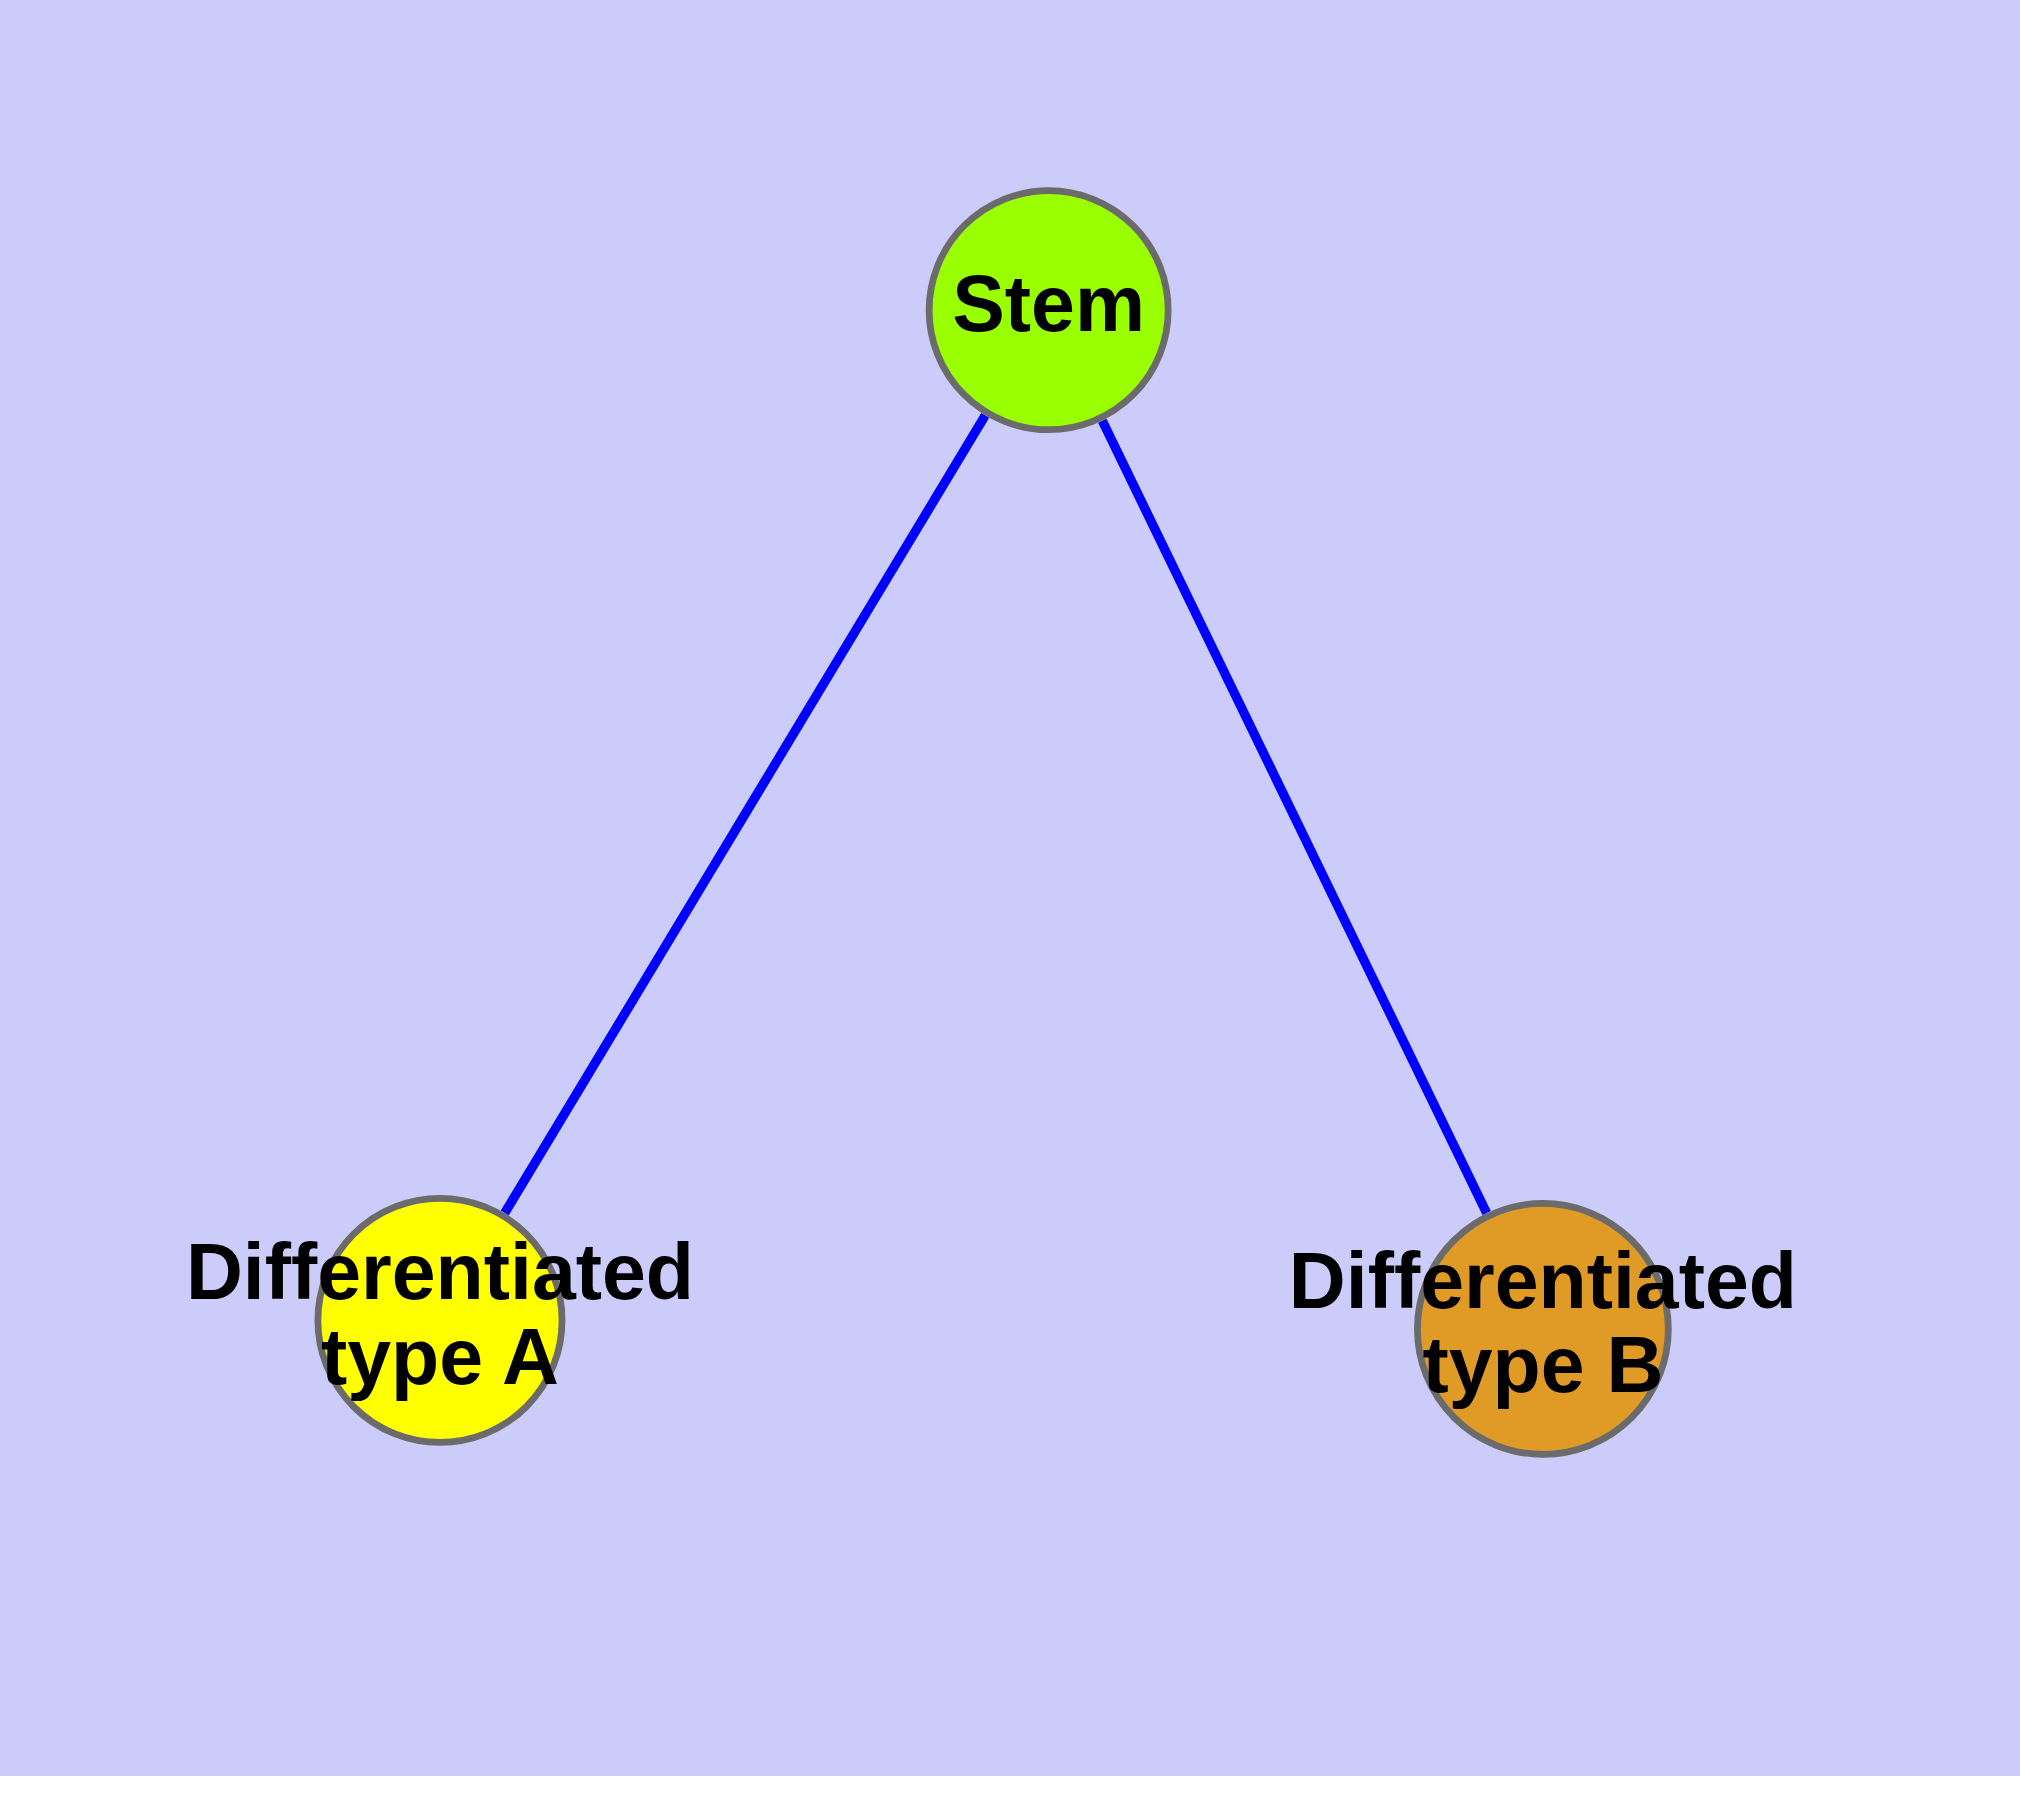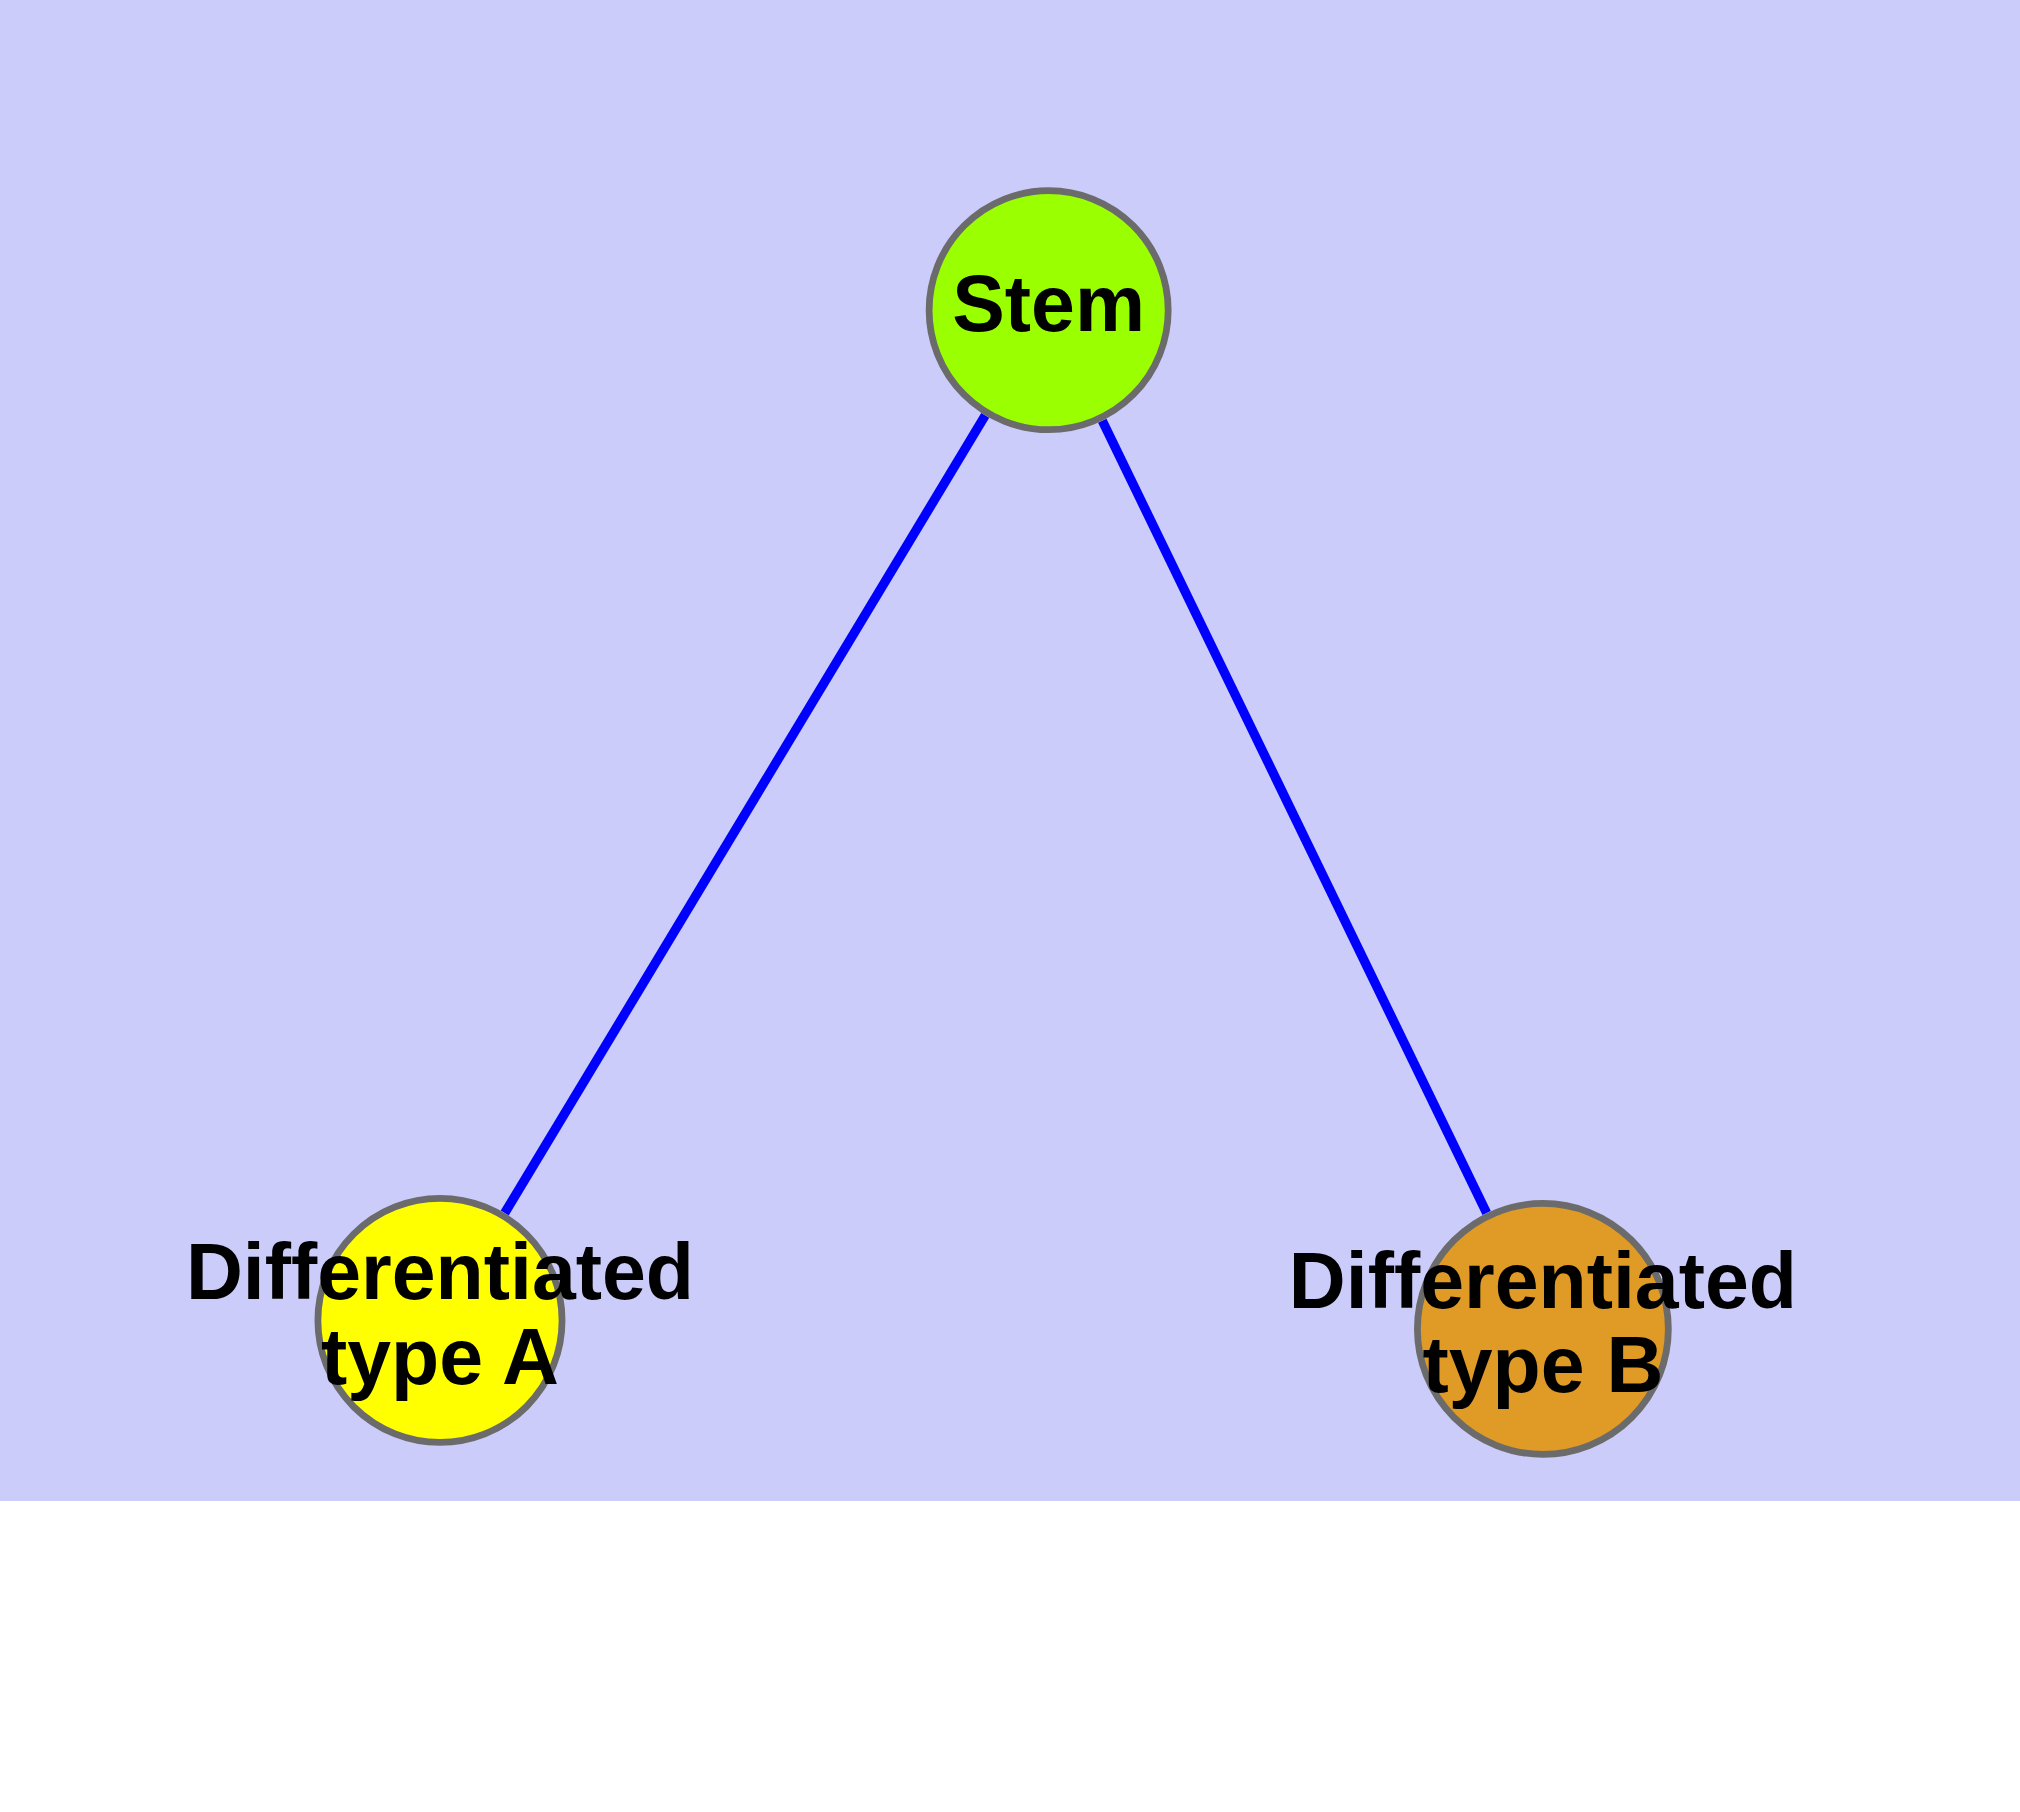--- a/index.html
+++ b/index.html
@@ -3,21 +3,21 @@
 <meta charset="utf-8">
 <style>
   html, body {
     margin: 0;
     padding: 0;
     background: #ffffff;
   }
   #canvas {
     position: relative;
     width: 2021px;
-    height: 1501px;
+    height: 1776px;
     overflow: hidden;
     font-family: "Liberation Sans", sans-serif;
   }
   #graph-svg {
     position: absolute;
     left: 0;
     top: 0;
     width: 2021px;
     height: 1812px;
     display: block;

